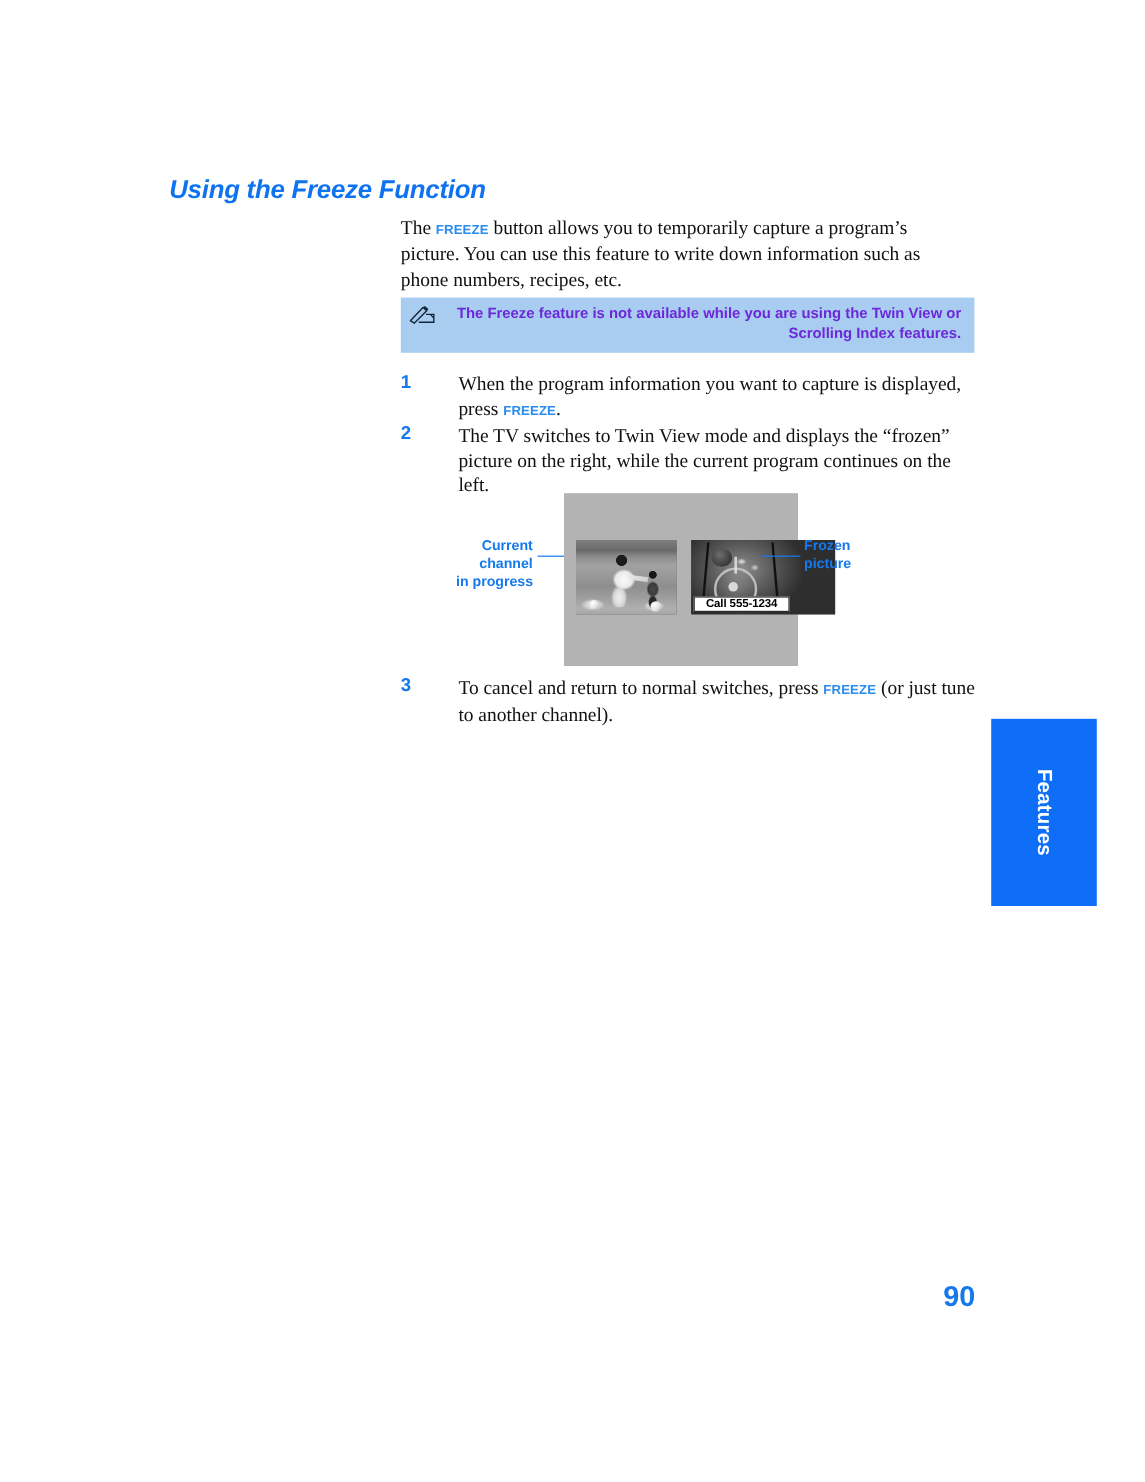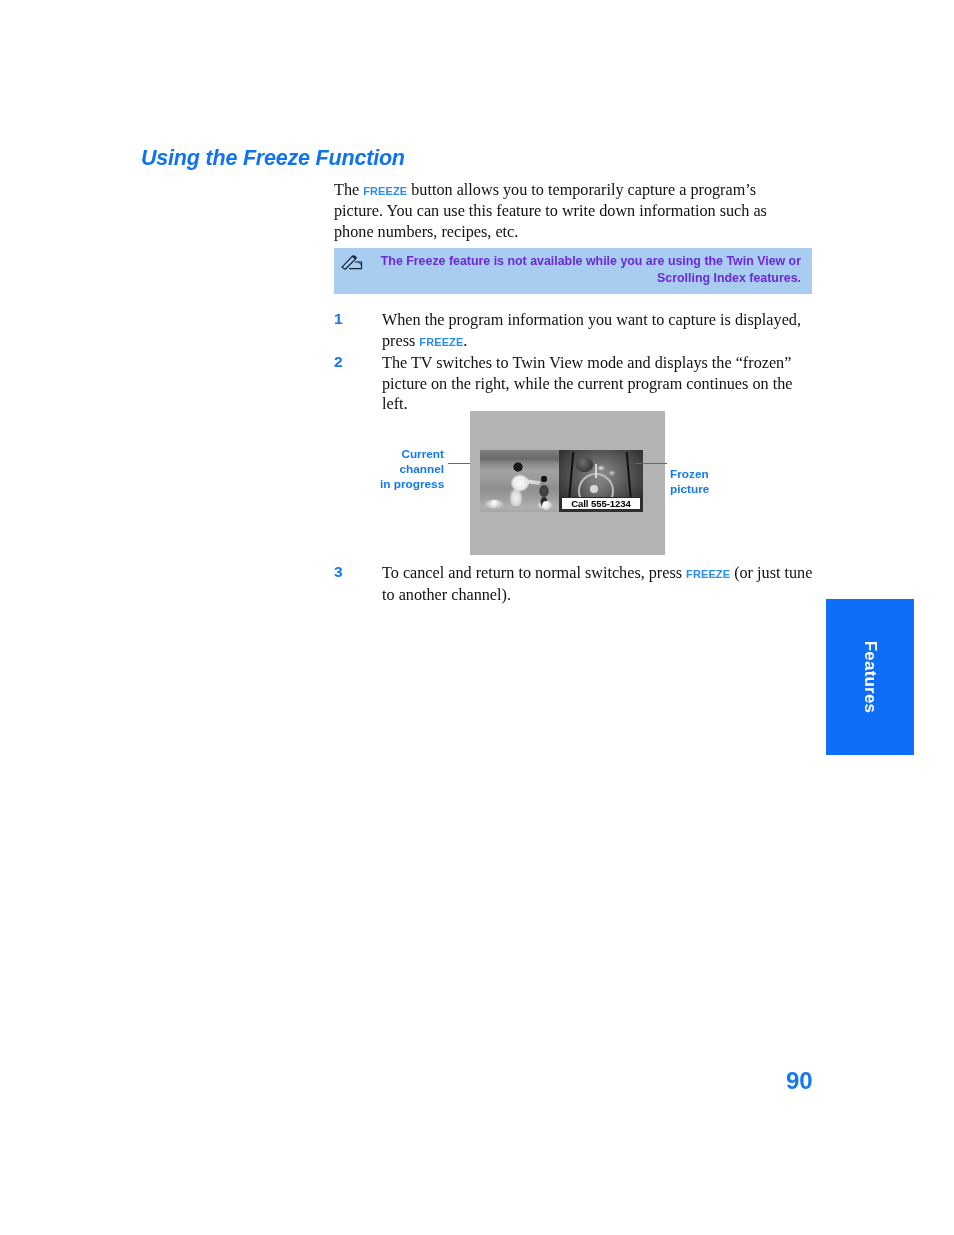--- a/index.html
+++ b/index.html
@@ -136,21 +136,21 @@
   }
   .screen {
     position: absolute;
     top: 39px;
     width: 84px;
     height: 62px;
     overflow: hidden;
     background: #6d6d6d;
   }
   .screen-left  { left: 10px; }
-  .screen-right { left: 89px; }
+  .screen-right { left: 106px; padding-left: 36px; }
 
   
   .photo-left {
     position: absolute;
     inset: 0;
     background:
       radial-gradient(ellipse 14px 7px at 14px 54px, #efefef 0%, #cfcfcf 45%, rgba(180,180,180,0) 72%),
       radial-gradient(ellipse 12px 6px at 65px 55px, #f2f2f2 0%, #d2d2d2 45%, rgba(180,180,180,0) 72%),
       linear-gradient(to bottom,
         #7f7f7f 0%, #6a6a6a 14%,
@@ -270,21 +270,21 @@
   .callout {
     position: absolute;
     font-family: "Liberation Sans", sans-serif;
     font-weight: bold;
     font-size: 11.8px;
     line-height: 15.2px;
     color: #1479ef;
     white-space: nowrap;
   }
   .callout-left  { left: 0px;   top: 42px; width: 64px; text-align: right; }
-  .callout-right { left: 290px; top: 42px; text-align: left; margin-top: 20px; }
+  .callout-right { left: 290px; top: 42px; text-align: left; }
 
   .leader {
     position: absolute;
     height: 1px;
     background: #1479ef;
   }
   .leader-left  { left: 68px;  top: 58px; width: 32px; }
   .leader-right { left: 255px; top: 58px; width: 32px; }
 
   

